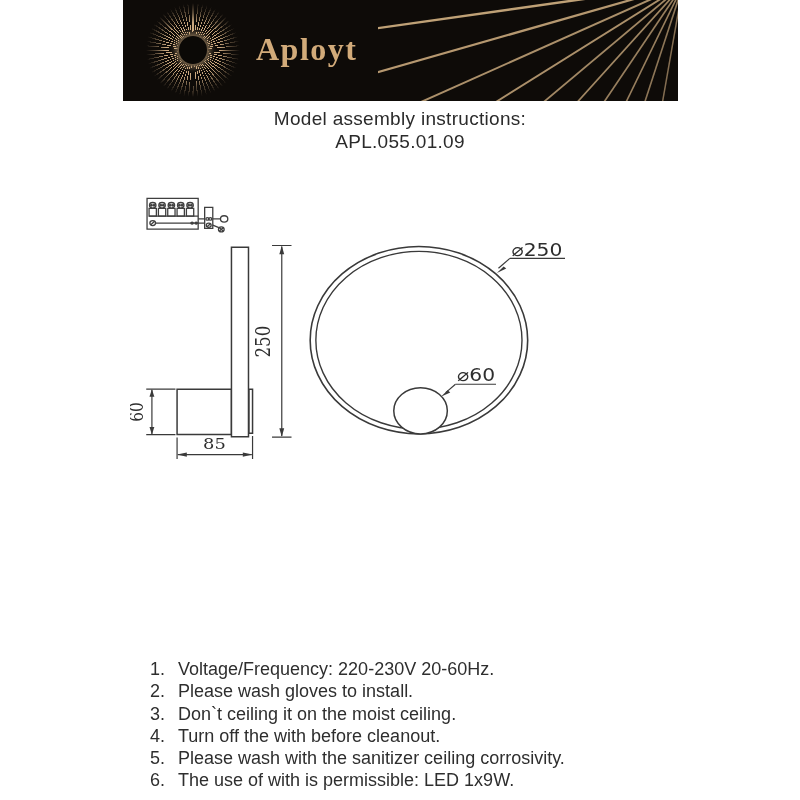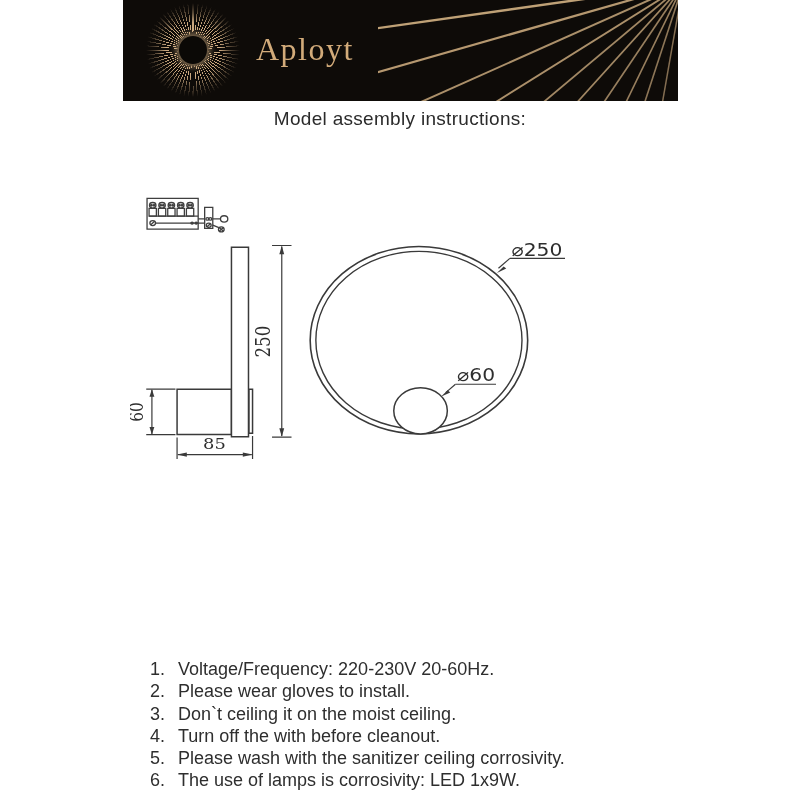--- a/index.html
+++ b/index.html
@@ -19,21 +19,21 @@
     -webkit-mask:radial-gradient(circle closest-side, transparent 0 15px, #000 17px 27px, rgba(0,0,0,0.4) 37px, transparent 47px);
     mask:radial-gradient(circle closest-side, transparent 0 15px, #000 17px 27px, rgba(0,0,0,0.4) 37px, transparent 47px);
   }
   .starburst-core {
     position:absolute; left:50%; top:50%; width:28px; height:28px; margin:-14px 0 0 -14px;
     border-radius:50%; background:#0b0906;
     box-shadow:0 0 7px 3px rgba(222,186,140,0.6);
   }
   .brand {
     position:absolute; left:133px; top:50%; transform:translateY(-54%);
-    font-family:"Liberation Serif", serif; font-weight:400;
+    font-family:"Liberation Serif", serif; font-weight:700;
     font-size:32px; letter-spacing:1.5px; color:#d2ab7a; white-space:nowrap;
   }
   .corner-rays { position:absolute; right:0; top:0; }
   
   .title-block { position:absolute; left:0; right:0; top:107px; text-align:center; color:#2b2b2b; }
   .title-line { font-size:19px; line-height:23px; letter-spacing:0.3px; }
   
   .drawing { position:absolute; left:130px; top:185px; }
   .drawing * { vector-effect:non-scaling-stroke; }
   
@@ -64,20 +64,21 @@
         <line x1="305" y1="-15" x2="130" y2="345" stroke-width="1.6" opacity="0.7"></line>
         <line x1="305" y1="-15" x2="181" y2="365" stroke-width="1.6" opacity="0.65"></line>
         <line x1="305" y1="-15" x2="236" y2="379" stroke-width="1.5" opacity="0.6"></line>
         <line x1="305" y1="-15" x2="291" y2="385" stroke-width="1.5" opacity="0.6"></line>
       </g>
     </svg>
   </div>
 
   <div class="title-block">
     <div class="title-line">Model assembly instructions:</div>
+    <div class="title-line">APL.055.01.09</div>
   </div>
 
   <svg class="drawing" width="560" height="430" viewBox="130 185 690 615" style="width:560px;height:430px;" preserveAspectRatio="none">
     <svg x="130" y="185" width="560" height="430" viewBox="130 185 560 430">
 
       <g stroke="#3f3f3f" stroke-width="1.3" fill="none">
         <rect x="151" y="204" width="63" height="44"></rect>
 
         <g>
           <circle cx="158" cy="214" r="4"></circle>
@@ -181,33 +182,33 @@
     </svg>
   </svg>
 
   <ol class="instructions">
     <li>
       <span class="num">1.</span>
       <span>Voltage/Frequency: 220-230V 20-60Hz.</span>
     </li>
     <li>
       <span class="num">2.</span>
-      <span>Please wear gloves to install.</span>
+      <span>Please wash gloves to install.</span>
     </li>
     <li>
       <span class="num">3.</span>
       <span>Don`t ceiling it on the moist ceiling.</span>
     </li>
     <li>
       <span class="num">4.</span>
       <span>Turn off the with before cleanout.</span>
     </li>
     <li>
       <span class="num">5.</span>
       <span>Please wash with the sanitizer ceiling corrosivity.</span>
     </li>
     <li>
       <span class="num">6.</span>
-      <span>The use of lamps is corrosivity: LED 1x9W.</span>
+      <span>The use of with is permissible: LED 1x9W.</span>
     </li>
   </ol>
 
 </div>
 
 </body></html>

